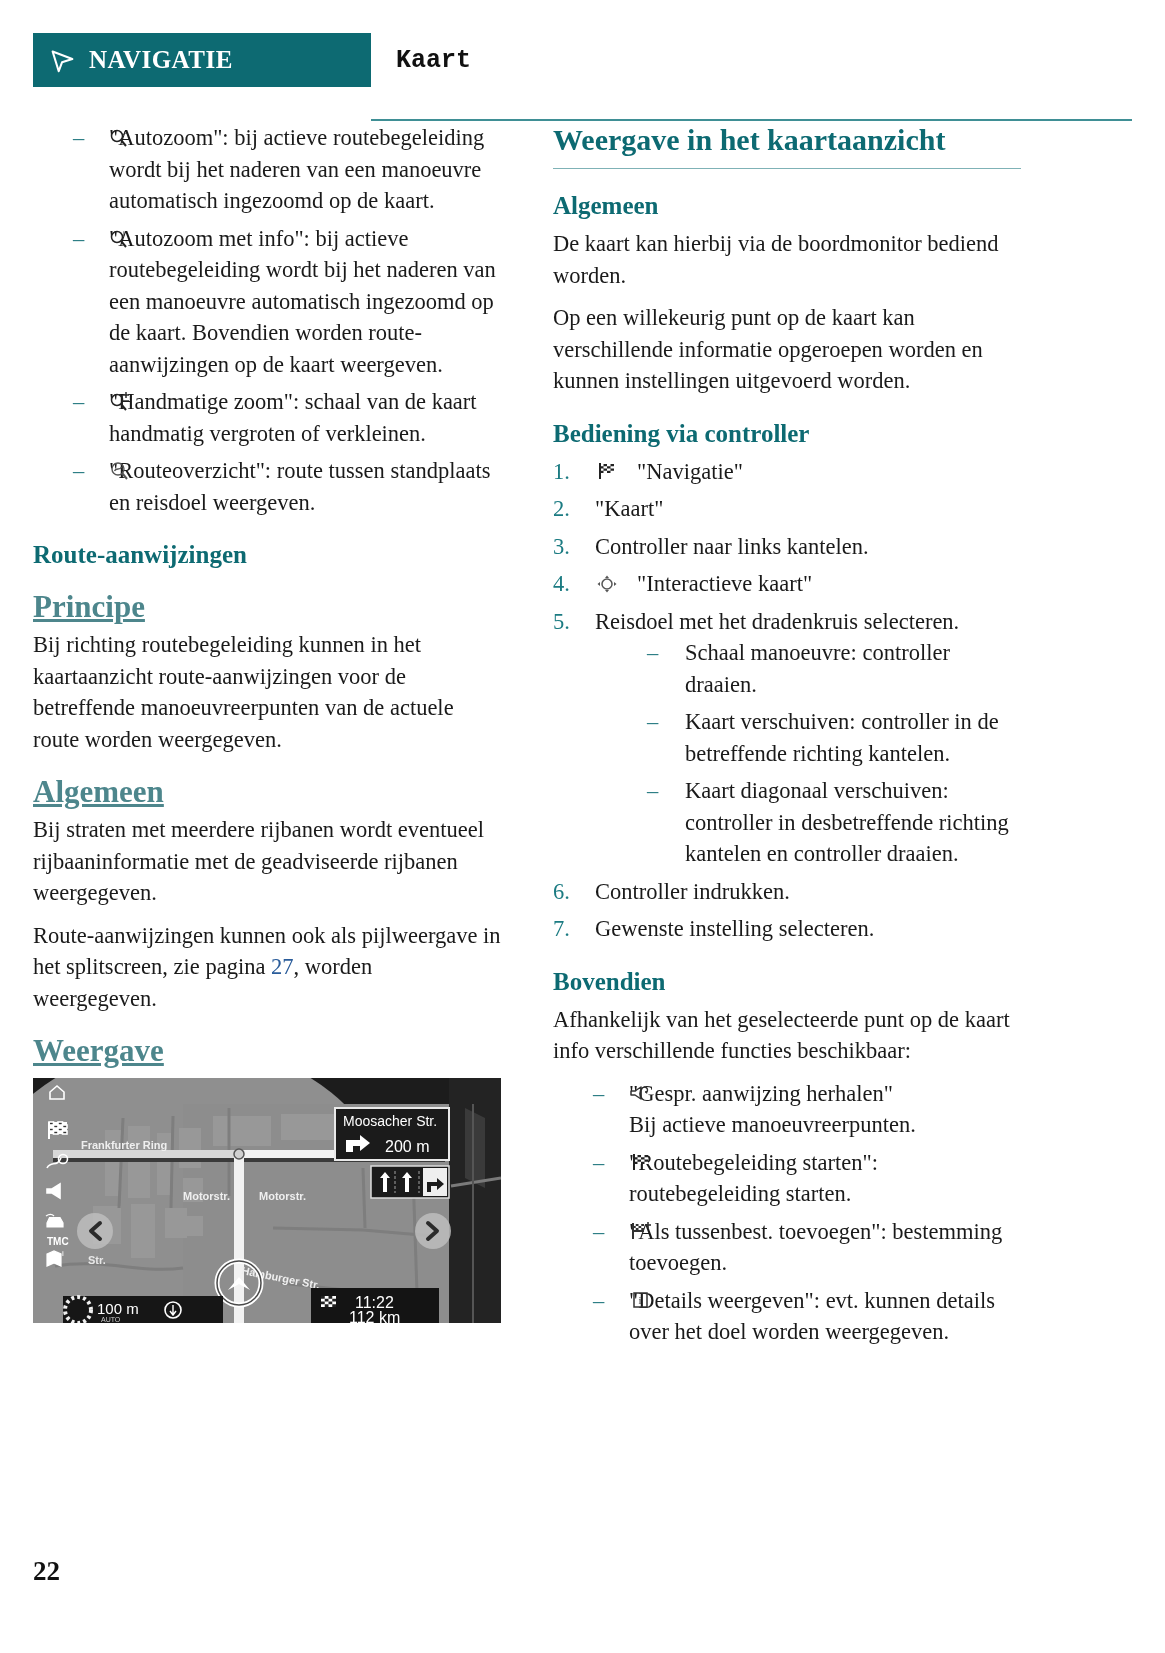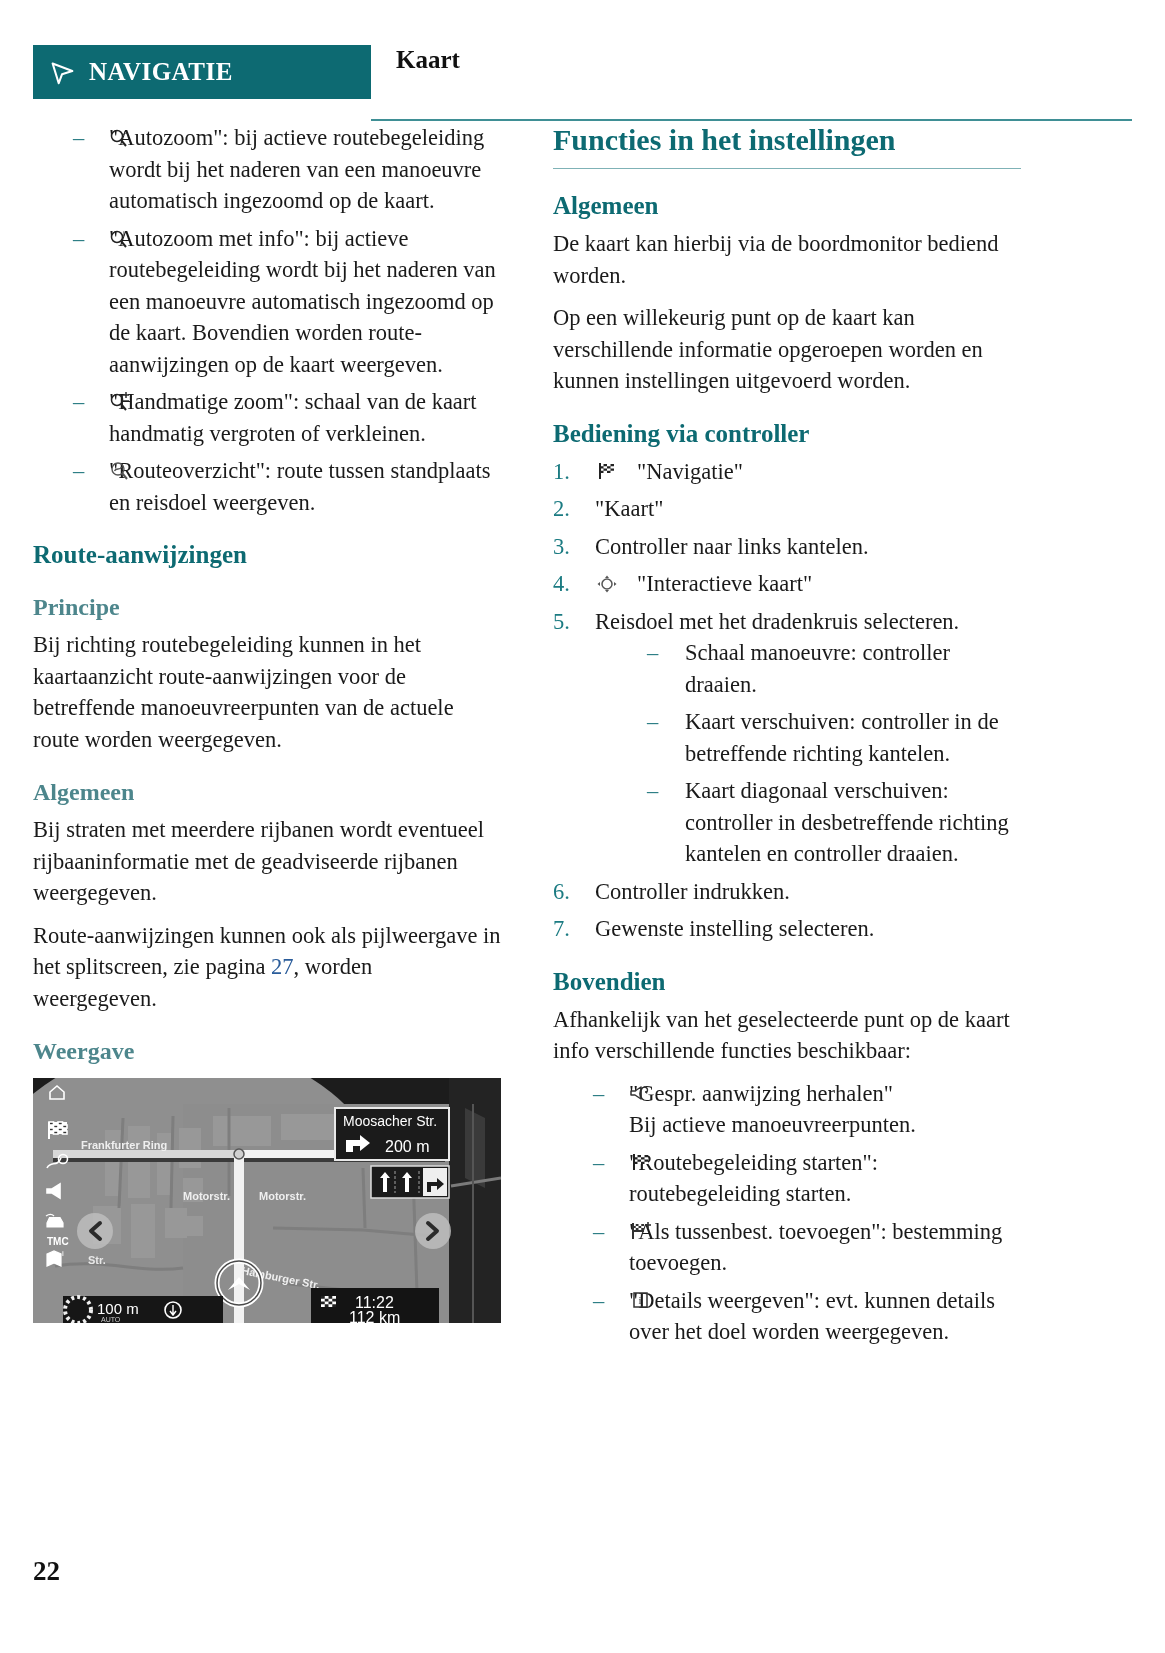--- a/index.html
+++ b/index.html
@@ -20,21 +20,21 @@
   .header {
     position: absolute;
     left: 0;
     top: 33px;
     width: 1165px;
     height: 54px;
   }
   .header-tab {
     position: absolute;
     left: 33px;
-    top: 12px;
+    top: 0;
     height: 54px;
     width: 338px;
     background: #0d6a72;
     display: flex;
     align-items: center;
     box-sizing: border-box;
     padding-left: 14px;
   }
   .nav-arrow-icon {
     width: 30px;
@@ -51,20 +51,21 @@
   .header-sub {
     position: absolute;
     left: 396px;
     top: 0;
     height: 54px;
     display: flex;
     align-items: center;
     font-size: 25px;
     font-weight: bold;
     color: #111111;
+    font-family: Liberation Mono, monospace;
   }
   .header-rule {
     position: absolute;
     left: 371px;
     top: 86px;
     width: 761px;
     height: 2px;
     background: #3f8f95;
   }
 
@@ -96,24 +97,25 @@
   }
   .h2 {
     color: #0d6a72;
     font-size: 25px;
     font-weight: bold;
     margin: 22px 0 7px 0;
     line-height: 30px;
   }
   .h3 {
     color: #4d868c;
-    font-size: 24px;
+    font-size: 31px;
     font-weight: bold;
     margin: 22px 0 7px 0;
     line-height: 30px;
+    text-decoration: underline;
   }
   .h2.first, .h3.first { margin-top: 0; }
 
   
   ul.dash {
     list-style: none;
     margin: 0;
     padding: 0;
   }
   ul.dash > li {
@@ -439,21 +441,21 @@
           <circle cx="140" cy="232" r="8" fill="none" stroke="#ffffff" stroke-width="1.6"></circle>
           <path d="M140 227 L140 236 M137 233 L140 237 L143 233" stroke="#ffffff" stroke-width="1.4" fill="none"></path>
         </g>
       </g>
     </svg>
   </div>
 </div>
 
 <div class="col col-right">
 
-  <div class="h1">Functies in het instellingen</div>
+  <div class="h1">Weergave in het kaartaanzicht</div>
   <div class="h1-rule"></div>
 
   <div class="h2 first">Algemeen</div>
   <p>De kaart kan hierbij via de boordmonitor bediend worden.</p>
   <p>Op een willekeurig punt op de kaart kan verschillende informatie opgeroepen worden en kunnen instellingen uitgevoerd worden.</p>
 
   <div class="h2">Bediening via controller</div>
   <ol class="num">
     <li class="with-icon">
       <svg class="li-icon" viewBox="0 0 24 22">

